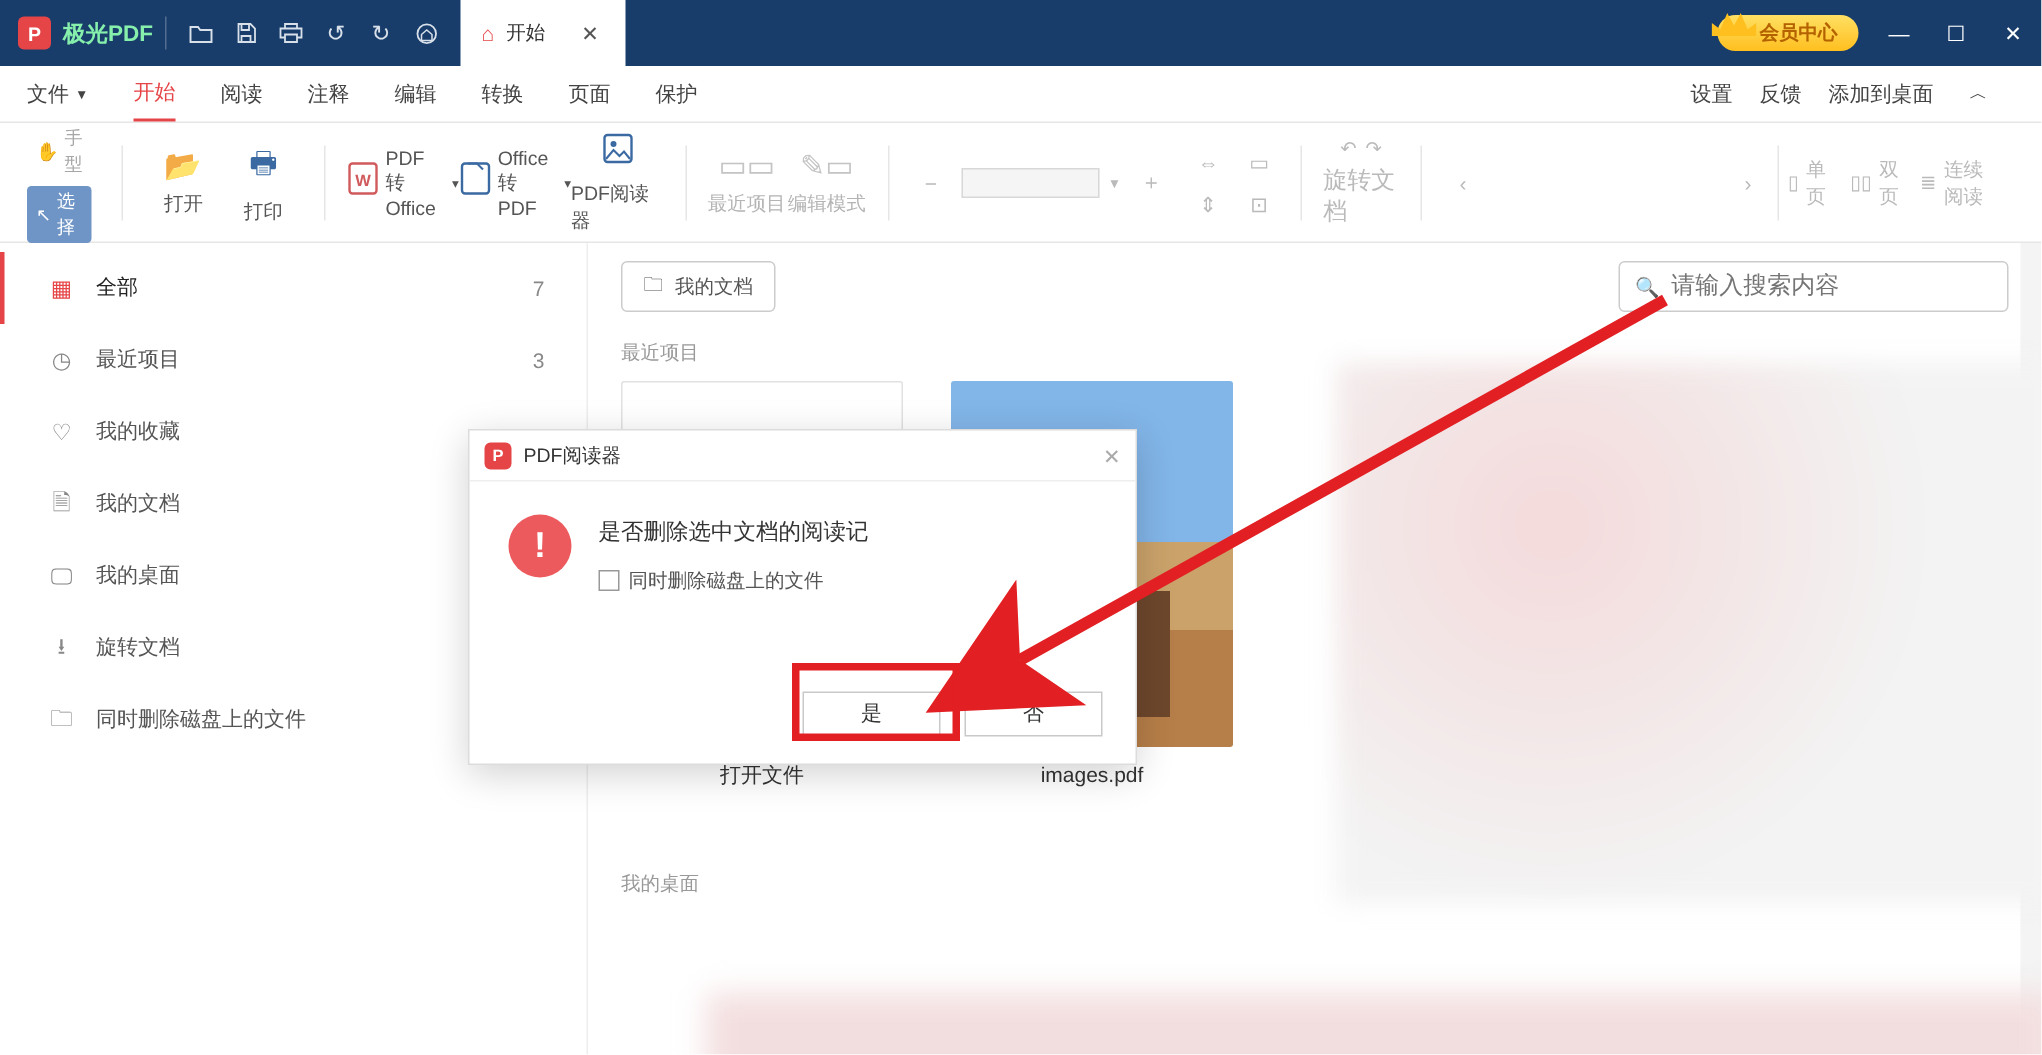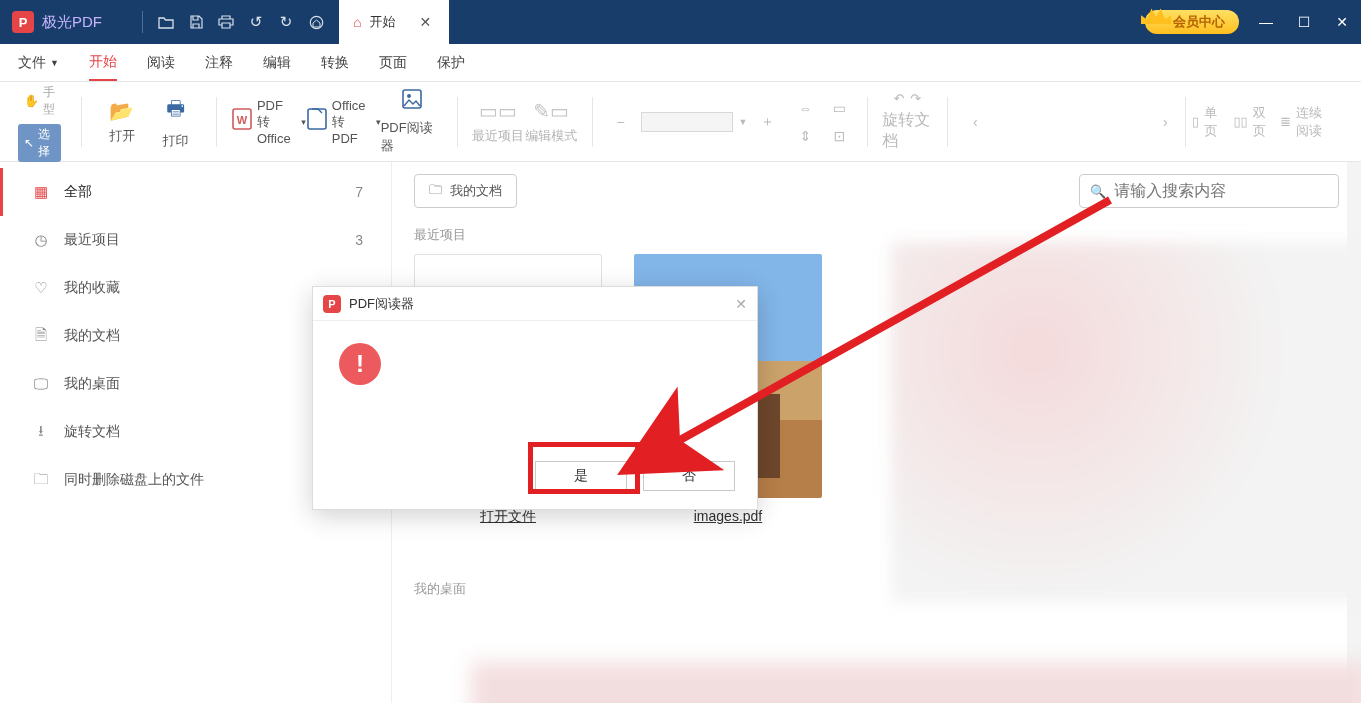--- a/index.html
+++ b/index.html
@@ -1,21 +1,21 @@
 <!DOCTYPE html>
 <html><head>
 <meta charset="utf-8">
 <style>
 * { box-sizing: border-box; margin: 0; padding: 0; font-family: "Microsoft YaHei", Arial, sans-serif; }
 body { width: 1361px; height: 703px; overflow: hidden; background: #fff; position: relative; font-size: 13px; color: #333; }
 
 
 .titlebar { height: 44px; background: #183d6a; display: flex; align-items: center; color: #fff; }
 .titlebar .app-logo { width: 22px; height: 22px; background: #e64548; border-radius: 4px; margin: 0 8px 0 12px; display: flex; align-items: center; justify-content: center; font-weight: bold; color: #fff; }
-.titlebar .app-title { font-size: 15px; color: #c4b5fd; margin-right: 32px; }
+.titlebar .app-title { font-size: 15px; color: #86efac; margin-right: 0; font-weight: bold; }
 .titlebar .tb-sep { width: 1px; height: 22px; background: rgba(255,255,255,.25); margin: 0 8px; }
 .titlebar .tb-icon { width: 30px; height: 44px; display: flex; align-items: center; justify-content: center; color: #d8e0ea; font-size: 15px; cursor: pointer; }
 .titlebar .tab { height: 44px; background: #fff; color: #333; display: flex; align-items: center; padding: 0 18px 0 14px; margin-left: 8px; position: relative; }
 .titlebar .tab .home-ic { color: #e64548; margin-right: 8px; font-size: 14px; }
 .titlebar .tab .tab-close { margin-left: 24px; color: #555; font-size: 14px; cursor: pointer; }
 .titlebar .spacer { flex: 1; }
 .titlebar .vip { height: 24px; background: linear-gradient(#ffe063,#ffbf1f); border-radius: 12px; padding: 0 14px 0 28px; color: #b46200; font-weight: bold; font-size: 13px; display: flex; align-items: center; margin-right: 8px; position: relative; }
 .titlebar .vip .crown { position:absolute; left:-4px; top:-8px; width:30px; height:22px; background: radial-gradient(circle at 50% 90%, #ffbf1f 40%, transparent 41%), linear-gradient(#ffbf1f,#ffbf1f); clip-path: polygon(0 100%,0 60%,20% 80%,35% 30%,50% 70%,65% 30%,80% 80%,100% 60%,100% 100%); }
 .titlebar .win-btn { width: 38px; height: 44px; display: flex; align-items: center; justify-content: center; font-size: 14px; cursor: pointer; }
 
@@ -63,21 +63,21 @@
 .main .toprow { display:flex; align-items:center; gap:12px;}
 .addfolder { height: 34px; border:1px solid #ccc; border-radius:4px; display:flex; align-items:center; padding:0 14px; gap:8px; color:#555; cursor:pointer; background:#fff;}
 .search { margin-left:auto; width: 260px; height: 34px; border:1px solid #ccc; border-radius:4px; display:flex; align-items:center; padding:0 10px; gap:8px; color:#aaa;}
 .search input { border:0; outline:0; flex:1; font-size:16px; background:transparent; }
 .sect-label { margin-top: 18px; color:#999; font-size:13px; }
 .filerow { display:flex; gap:32px; margin-top:10px;}
 .card { width: 188px; display:flex; flex-direction:column; align-items:center; gap:10px;}
 .thumb { width:188px; height:244px; border:1px solid #e1e1e1; border-radius:2px; display:flex; align-items:center; justify-content:center; color:#ccc; font-size:34px; background:#fff;}
 .thumb.img { background: linear-gradient(#82b5e8 0 44%, #caa26a 44% 68%, #b67e48 68% 100%); border:0;}
 .thumb .monolith { width:36px; height:96px; background:#5a3923; margin-top:80px; box-shadow: 40px 20px 0 -6px #6d472c;}
-.card .cap { font-size:14px; color:#333;text-decoration:underline; }
+.card .cap { font-size:14px; color:#333; }
 .blurblock { position:absolute; right:-10px; top:80px; width:480px; height:360px; background: radial-gradient(circle at 30% 30%, #f4dadb, transparent 60%), #f3f3f3; filter: blur(8px);}
 .blurblock2 { position:absolute; right:-10px; top:500px; width:900px; height:180px; background:#f3dedf; filter: blur(10px);}
 
 
 .dialog { position:absolute; left:312px; top:286px; width:446px; height:224px; background:#fff; border:1px solid #dcdcdc; box-shadow: 0 6px 24px rgba(0,0,0,.18); z-index:30;}
 .dialog .dtitle { height:34px; display:flex; align-items:center; padding:0 10px; border-bottom:1px solid #eee;}
 .dialog .dtitle .dlogo { width:18px;height:18px; background:#e64548;border-radius:4px; margin-right:8px; display:flex;align-items:center;justify-content:center;color:#fff;font-size:11px;font-weight:bold;}
 .dialog .dtitle .dclose { margin-left:auto; color:#aaa; cursor:pointer; font-size:14px;}
 .dialog .dbody { padding: 22px 26px; display:flex; gap:18px;}
 .dialog .warn { width:42px;height:42px; border-radius:50%; background:#ec5a5d; color:#fff; display:flex;align-items:center;justify-content:center; font-size:24px; font-weight:bold;}
@@ -143,20 +143,26 @@
       <span>文件</span>
       <span class="caret">▼</span>
     </div>
   <div class="menu-item active">开始</div>
   <div class="menu-item">阅读</div>
   <div class="menu-item">注释</div>
   <div class="menu-item">编辑</div>
   <div class="menu-item">转换</div>
   <div class="menu-item">页面</div>
   <div class="menu-item">保护</div>
+  <div class="right">
+    <div class="menu-item">设置</div>
+    <div class="menu-item">反馈</div>
+    <div class="menu-item">添加到桌面</div>
+    <div class="menu-item up">︿</div>
+  </div>
 </div>
 
 <div class="ribbon">
   <div class="rgroup">
     <div class="rtoolcol">
       <div class="rtoolrow off">
         <span>✋</span>
           <span>手型</span>
       </div>
       <div class="rtoolrow active">
@@ -331,20 +337,27 @@
 </div>
 
 <div class="dialog">
   <div class="dtitle">
     <div class="dlogo">P</div>
     <span>PDF阅读器</span>
     <span class="dclose">✕</span>
   </div>
   <div class="dbody">
     <div class="warn">!</div>
+    <div>
+      <div class="msg">是否删除选中文档的阅读记</div>
+      <div class="chk">
+        <span class="box"></span>
+        <span>同时删除磁盘上的文件</span>
+      </div>
+    </div>
   </div>
   <div class="dbtns">
     <div class="dbtn">是</div>
     <div class="dbtn">否</div>
   </div>
 </div>
 
 <div class="red-frame" style="left:528px; top:442px; width:112px; height:52px;"></div>
 
 <svg class="arrow" style="left:600px; top:180px;" width="540" height="300">

